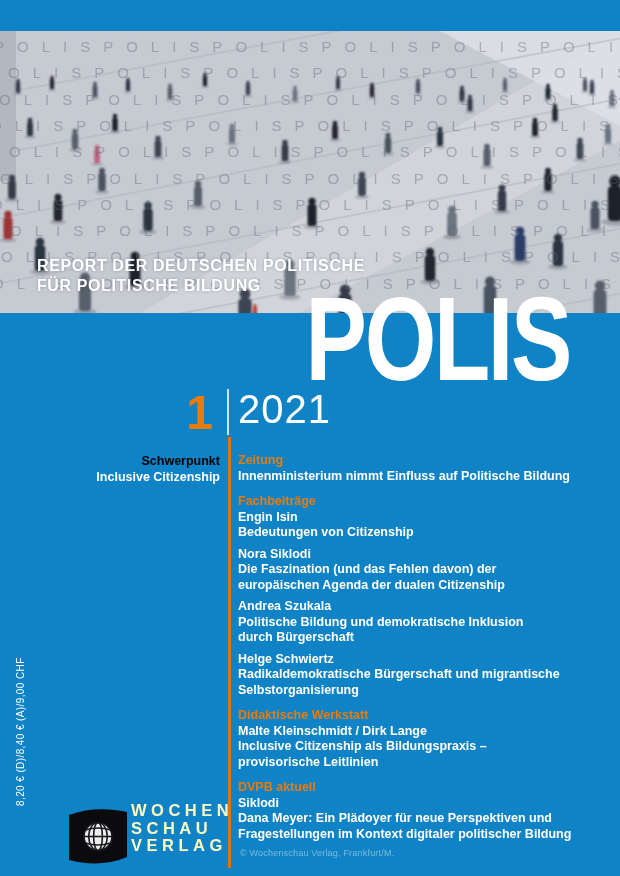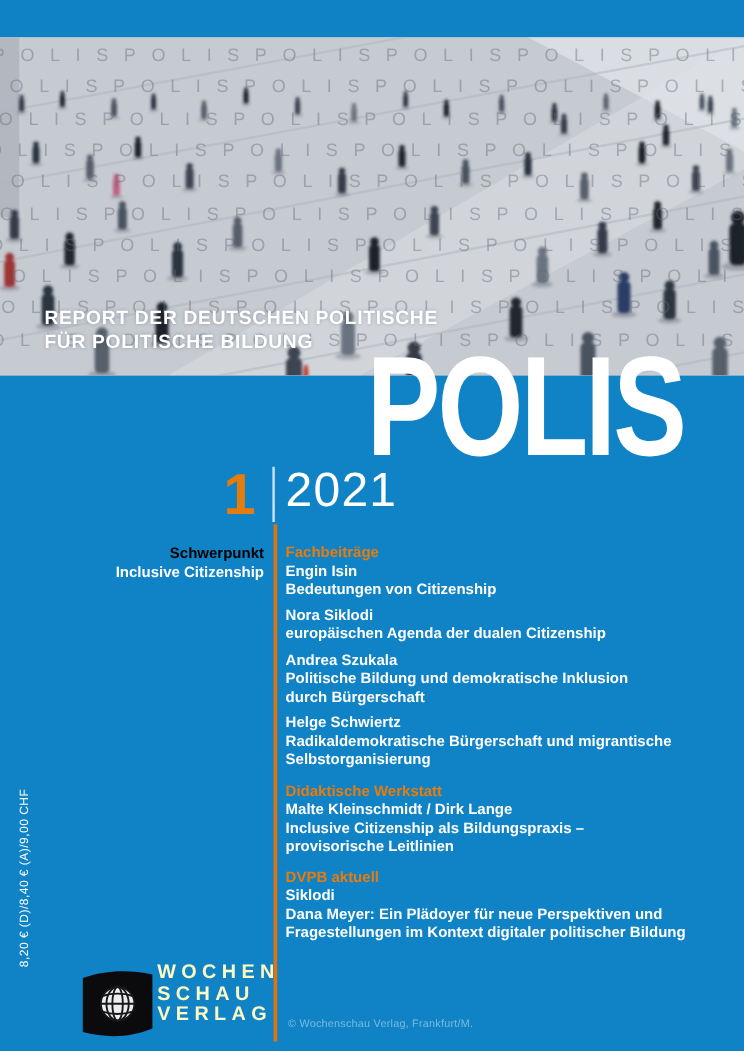--- a/index.html
+++ b/index.html
@@ -288,29 +288,36 @@
 
   <div class="content-divider"></div>
 
   <div class="focus">
     <div class="focus-label">Schwerpunkt</div>
     <div class="focus-value">Inclusive Citizenship</div>
   </div>
 
   <div class="toc">
 
+    <div class="toc-section">
+      <div class="toc-heading">Zeitung</div>
+      <div class="toc-item">
+        <div>Innenministerium nimmt Einfluss auf Politische Bildung</div>
+      </div>
+    </div>
 
     <div class="toc-section">
       <div class="toc-heading">Fachbeiträge</div>
       <div class="toc-item">
         <div>Engin Isin</div>
         <div>Bedeutungen von Citizenship</div>
       </div>
       <div class="toc-item">
         <div>Nora Siklodi</div>
+        <div>Die Faszination (und das Fehlen davon) der</div>
         <div>europäischen Agenda der dualen Citizenship</div>
       </div>
       <div class="toc-item">
         <div>Andrea Szukala</div>
         <div>Politische Bildung und demokratische Inklusion</div>
         <div>durch Bürgerschaft</div>
       </div>
       <div class="toc-item">
         <div>Helge Schwiertz</div>
         <div>Radikaldemokratische Bürgerschaft und migrantische</div>

